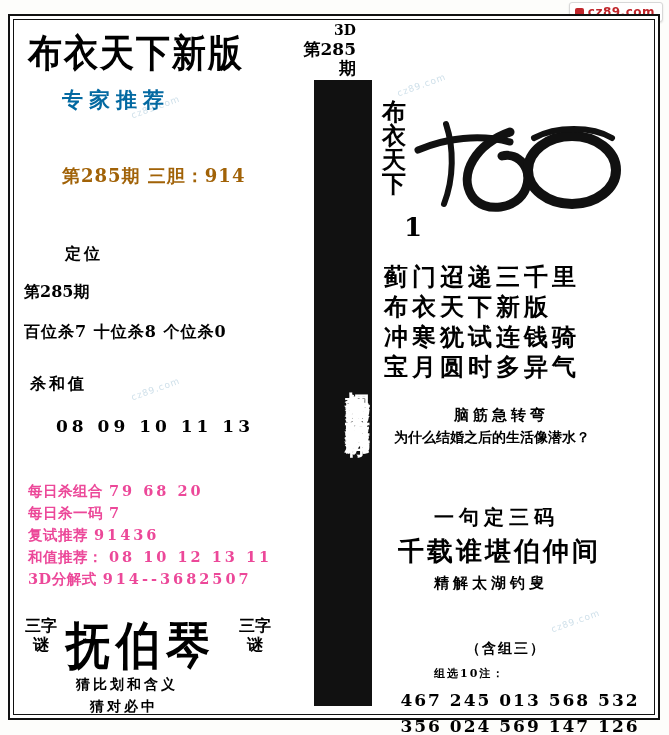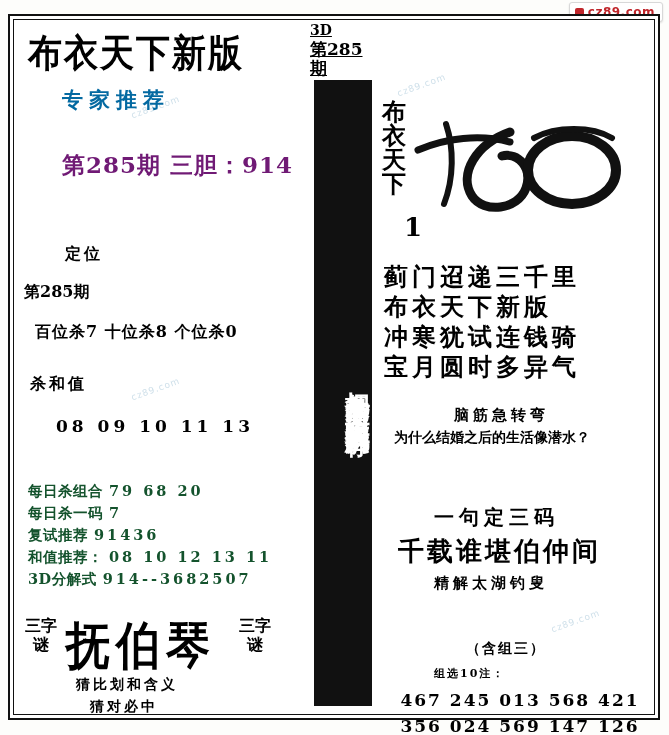--- a/index.html
+++ b/index.html
@@ -51,57 +51,57 @@
     white-space:nowrap;
     transform:scaleY(1.12);
     transform-origin:left top;
   }
   .title-sub{
     position:absolute;left:52px;top:70px;
     font-family:Liberation Sans, sans-serif;
     font-weight:bold;font-size:21px;letter-spacing:6px;color:#0369a1;
   }
   .issue-line{
-    position:absolute;left:52px;top:134px;
-    font-size:23px;font-weight:bold;color:#701a75;letter-spacing:1px;
+    position:absolute;left:52px;top:148px;
+    font-size:18px;font-weight:bold;color:#a16207;letter-spacing:1px;
     font-family:"DejaVu Serif","Liberation Serif",serif;
   }
   .sec-dingwei{
     position:absolute;left:22px;top:228px;
     font-size:16px;font-weight:bold;letter-spacing:3px;
     font-family:"DejaVu Serif","Liberation Serif",serif;
     margin-left:33px;
   }
   .dingwei-issue{
     position:absolute;left:14px;top:266px;
     font-size:16px;font-weight:bold;
     font-family:"DejaVu Serif","Liberation Serif",serif;
   }
   .dingwei-kills{
-    position:absolute;left:25px;top:306px;
+    position:absolute;left:14px;top:306px;
     font-size:16px;font-weight:bold;letter-spacing:1px;
     font-family:"DejaVu Serif","Liberation Serif",serif;
     white-space:nowrap;
   }
   .sec-shahe{
     position:absolute;left:20px;top:358px;
     font-size:16px;font-weight:bold;letter-spacing:3px;
     font-family:"DejaVu Serif","Liberation Serif",serif;
   }
   .shahe-vals{
     position:absolute;left:46px;top:400px;
     font-size:17px;font-weight:bold;letter-spacing:4px;
     font-family:"DejaVu Serif","Liberation Serif",serif;
   }
   .rows{
     position:absolute;left:18px;top:466px;width:275px;
     font-family:"DejaVu Serif","Liberation Serif",serif;
   }
   .rows .r{
-    font-size:14.5px;font-weight:bold;color:#14532d;
+    font-size:14.5px;font-weight:bold;color:#ec4899;
     margin-bottom:3px;white-space:nowrap;letter-spacing:.5px;
   }
   .rows .r .v{margin-left:6px;letter-spacing:3px;}
   
   .seal-left{
     position:absolute;left:14px;top:600px;
     font-family:"DejaVu Serif","Liberation Serif",serif;
     font-size:16px;font-weight:bold;line-height:19px;
     text-align:center;width:34px;
   }
@@ -122,23 +122,22 @@
     font-size:14px;font-weight:bold;letter-spacing:3px;
     font-family:"DejaVu Serif","Liberation Serif",serif;
   }
   .seal-note2{
     position:absolute;left:80px;top:682px;
     font-size:14px;font-weight:bold;letter-spacing:3px;
     font-family:"DejaVu Serif","Liberation Serif",serif;
   }
   
   .center-top{
-    position:absolute;left:300px;top:6px;width:62px;text-align:left;
-    font-family:"DejaVu Serif","Liberation Serif",serif;
-    text-decoration:underline;
+    position:absolute;left:284px;top:6px;width:62px;text-align:right;
+    font-family:"DejaVu Serif","Liberation Serif",serif;
   }
   .center-top .t3d{font-size:14px;font-weight:bold;}
   .center-top .tissue{
     font-size:17px;font-weight:bold;line-height:19px;margin-top:2px;
   }
   .blackcol{
     position:absolute;left:304px;top:64px;width:58px;height:626px;
     background:#111;
   }
   .blackcol .vtxt{
@@ -324,18 +323,18 @@
       <div class="riddle-title">脑筋急转弯</div>
       <div class="riddle-q">为什么结婚之后的生活像潜水？</div>
 
       <div class="yiju">一句定三码</div>
       <div class="yiju-line">千载谁堪伯仲间</div>
       <div class="jingjie">精解太湖钓叟</div>
 
       <div class="hanzu">（含组三）</div>
 
       <div class="zuxuan">组选10注：</div>
-      <div class="zx-row a">467 245 013 568 421</div>
+      <div class="zx-row a">467 245 013 568 532</div>
       <div class="zx-row b">356 024 569 147 126</div>
     </div>
 
   </div>
 </div>
 
 </body></html>

